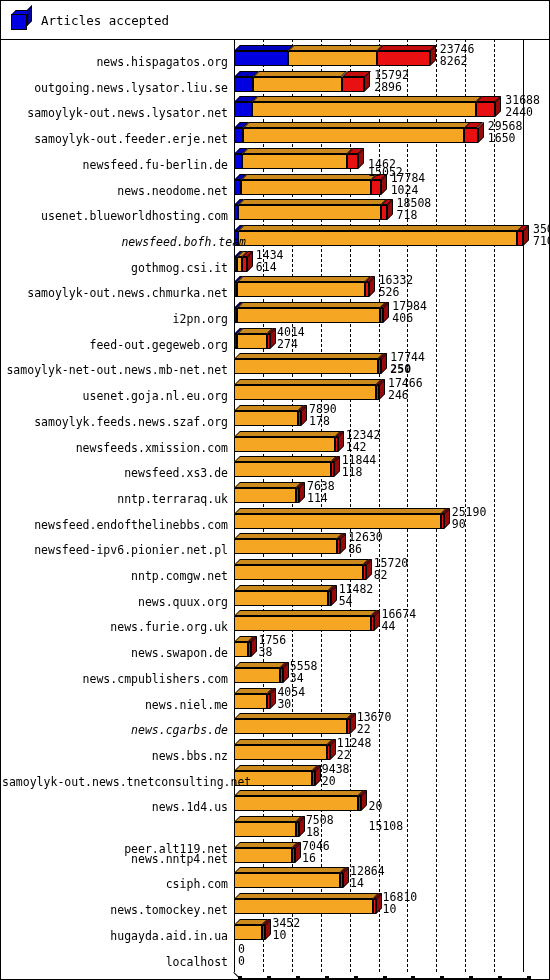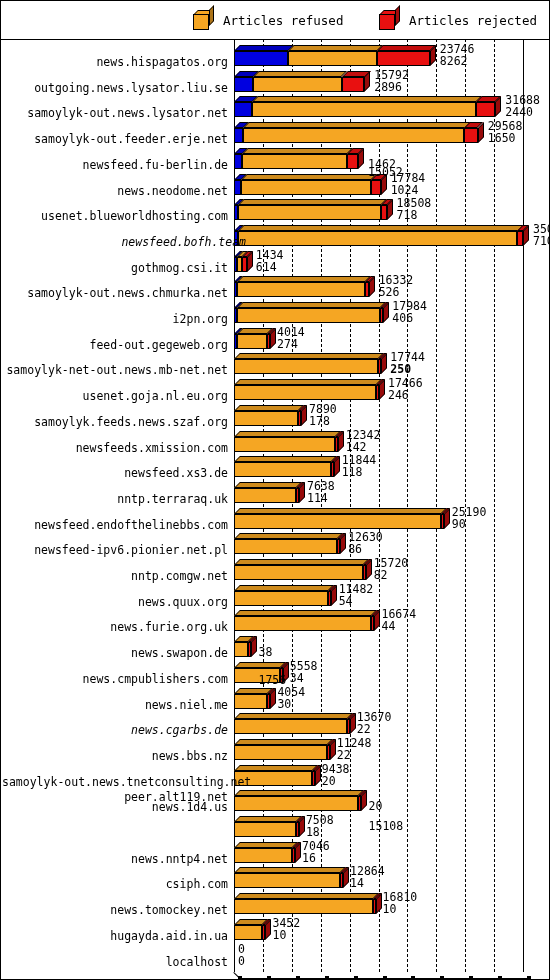--- a/index.html
+++ b/index.html
@@ -45,35 +45,27 @@
   .tickmark{position:absolute;width:4px;height:4px;background:#000;}
   .axisbase{position:absolute;height:0;border-top:1px solid #000;}
   .axisdiag{position:absolute;border-top:1px solid #000;transform-origin:left top;}
 </style>
 </head>
 <body>
 
 <div id="page">
 
   <div id="legend">
-      <div class="legend-item" style="left: 192px;">
+      <div class="legend-item" style="left: 10px;">
         <div class="legend-cube">
-          <div class="top" style="background: rgb(245, 166, 35);"></div>
-          <div class="side" style="background: rgb(172, 116, 25);"></div>
-          <div class="face" style="background: rgb(245, 166, 35);"></div>
-        </div>
-        <span class="legend-label">Articles refused</span>
-      </div>
-      <div class="legend-item" style="left: 378px;">
-        <div class="legend-cube">
-          <div class="top" style="background: rgb(232, 16, 16);"></div>
-          <div class="side" style="background: rgb(162, 11, 11);"></div>
-          <div class="face" style="background: rgb(232, 16, 16);"></div>
-        </div>
-        <span class="legend-label">Articles rejected</span>
+          <div class="top" style="background: rgb(0, 0, 224);"></div>
+          <div class="side" style="background: rgb(0, 0, 157);"></div>
+          <div class="face" style="background: rgb(0, 0, 224);"></div>
+        </div>
+        <span class="legend-label">Articles accepted</span>
       </div>
     </div>
 
   <div id="plot">
     <div id="grid-layer">
         <div class="axisline" style="left: 233px; top: 0px; height: 933.2px;"></div>
         <div class="gridline" style="left: 261.9px; top: 0px; height: 933.2px;"></div>
         <div class="gridline" style="left: 290.8px; top: 0px; height: 933.2px;"></div>
         <div class="gridline" style="left: 319.7px; top: 0px; height: 933.2px;"></div>
         <div class="gridline" style="left: 348.6px; top: 0px; height: 933.2px;"></div>
@@ -492,41 +484,41 @@
         <div class="ylabel" style="top: 531px; right: 321px;">nntp.comgw.net</div>
         <div class="val" style="left: 372.632px; top: 518px;">15720</div>
         <div class="val" style="left: 372.632px; top: 530px;">82</div>
         <div class="ylabel" style="top: 556.7px; right: 321px;">news.quux.org</div>
         <div class="val" style="left: 337.684px; top: 543.7px;">11482</div>
         <div class="val" style="left: 337.684px; top: 555.7px;">54</div>
         <div class="ylabel" style="top: 582.4px; right: 321px;">news.furie.org.uk</div>
         <div class="val" style="left: 380.499px; top: 569.4px;">16674</div>
         <div class="val" style="left: 380.499px; top: 581.4px;">44</div>
         <div class="ylabel" style="top: 608.1px; right: 321px;">news.swapon.de</div>
-        <div class="val" style="left: 257.481px; top: 595.1px; margin-top: 40px;">1756</div>
+        <div class="val" style="left: 257.481px; top: 595.1px;">1756</div>
         <div class="val" style="left: 257.481px; top: 607.1px;">38</div>
         <div class="ylabel" style="top: 633.8px; right: 321px;">news.cmpublishers.com</div>
         <div class="val" style="left: 288.833px; top: 620.8px;">5558</div>
         <div class="val" style="left: 288.833px; top: 632.8px;">34</div>
         <div class="ylabel" style="top: 659.5px; right: 321px;">news.niel.me</div>
         <div class="val" style="left: 276.431px; top: 646.5px;">4054</div>
         <div class="val" style="left: 276.431px; top: 658.5px;">30</div>
         <div class="ylabel" style="top: 685.2px; right: 321px; font-style: italic;">news.cgarbs.de</div>
         <div class="val" style="left: 355.727px; top: 672.2px;">13670</div>
         <div class="val" style="left: 355.727px; top: 684.2px;">22</div>
         <div class="ylabel" style="top: 710.9px; right: 321px;">news.bbs.nz</div>
         <div class="val" style="left: 335.754px; top: 697.9px;">11248</div>
         <div class="val" style="left: 335.754px; top: 709.9px;">22</div>
         <div class="ylabel" style="top: 736.6px; right: 321px;">samoylyk-out.news.tnetconsulting.net</div>
         <div class="val" style="left: 320.829px; top: 723.6px;">9438</div>
         <div class="val" style="left: 320.829px; top: 735.6px;">20</div>
         <div class="ylabel" style="top: 762.3px; right: 321px;">news.1d4.us</div>
         <div class="val" style="left: 367.585px; top: 749.3px; margin-top: 32px;">15108</div>
         <div class="val" style="left: 367.585px; top: 761.3px;">20</div>
-        <div class="ylabel" style="top: 752px; right: 321px;">peer.alt119.net</div>
+        <div class="ylabel" style="top: 804px; right: 321px;">peer.alt119.net</div>
         <div class="val" style="left: 304.913px; top: 775px;">7508</div>
         <div class="val" style="left: 304.913px; top: 787px;">18</div>
         <div class="ylabel" style="top: 813.7px; right: 321px;">news.nntp4.net</div>
         <div class="val" style="left: 301.103px; top: 800.7px;">7046</div>
         <div class="val" style="left: 301.103px; top: 812.7px;">16</div>
         <div class="ylabel" style="top: 839.4px; right: 321px;">csiph.com</div>
         <div class="val" style="left: 349.08px; top: 826.4px;">12864</div>
         <div class="val" style="left: 349.08px; top: 838.4px;">14</div>
         <div class="ylabel" style="top: 865.1px; right: 321px;">news.tomockey.net</div>
         <div class="val" style="left: 381.62px; top: 852.1px;">16810</div>

